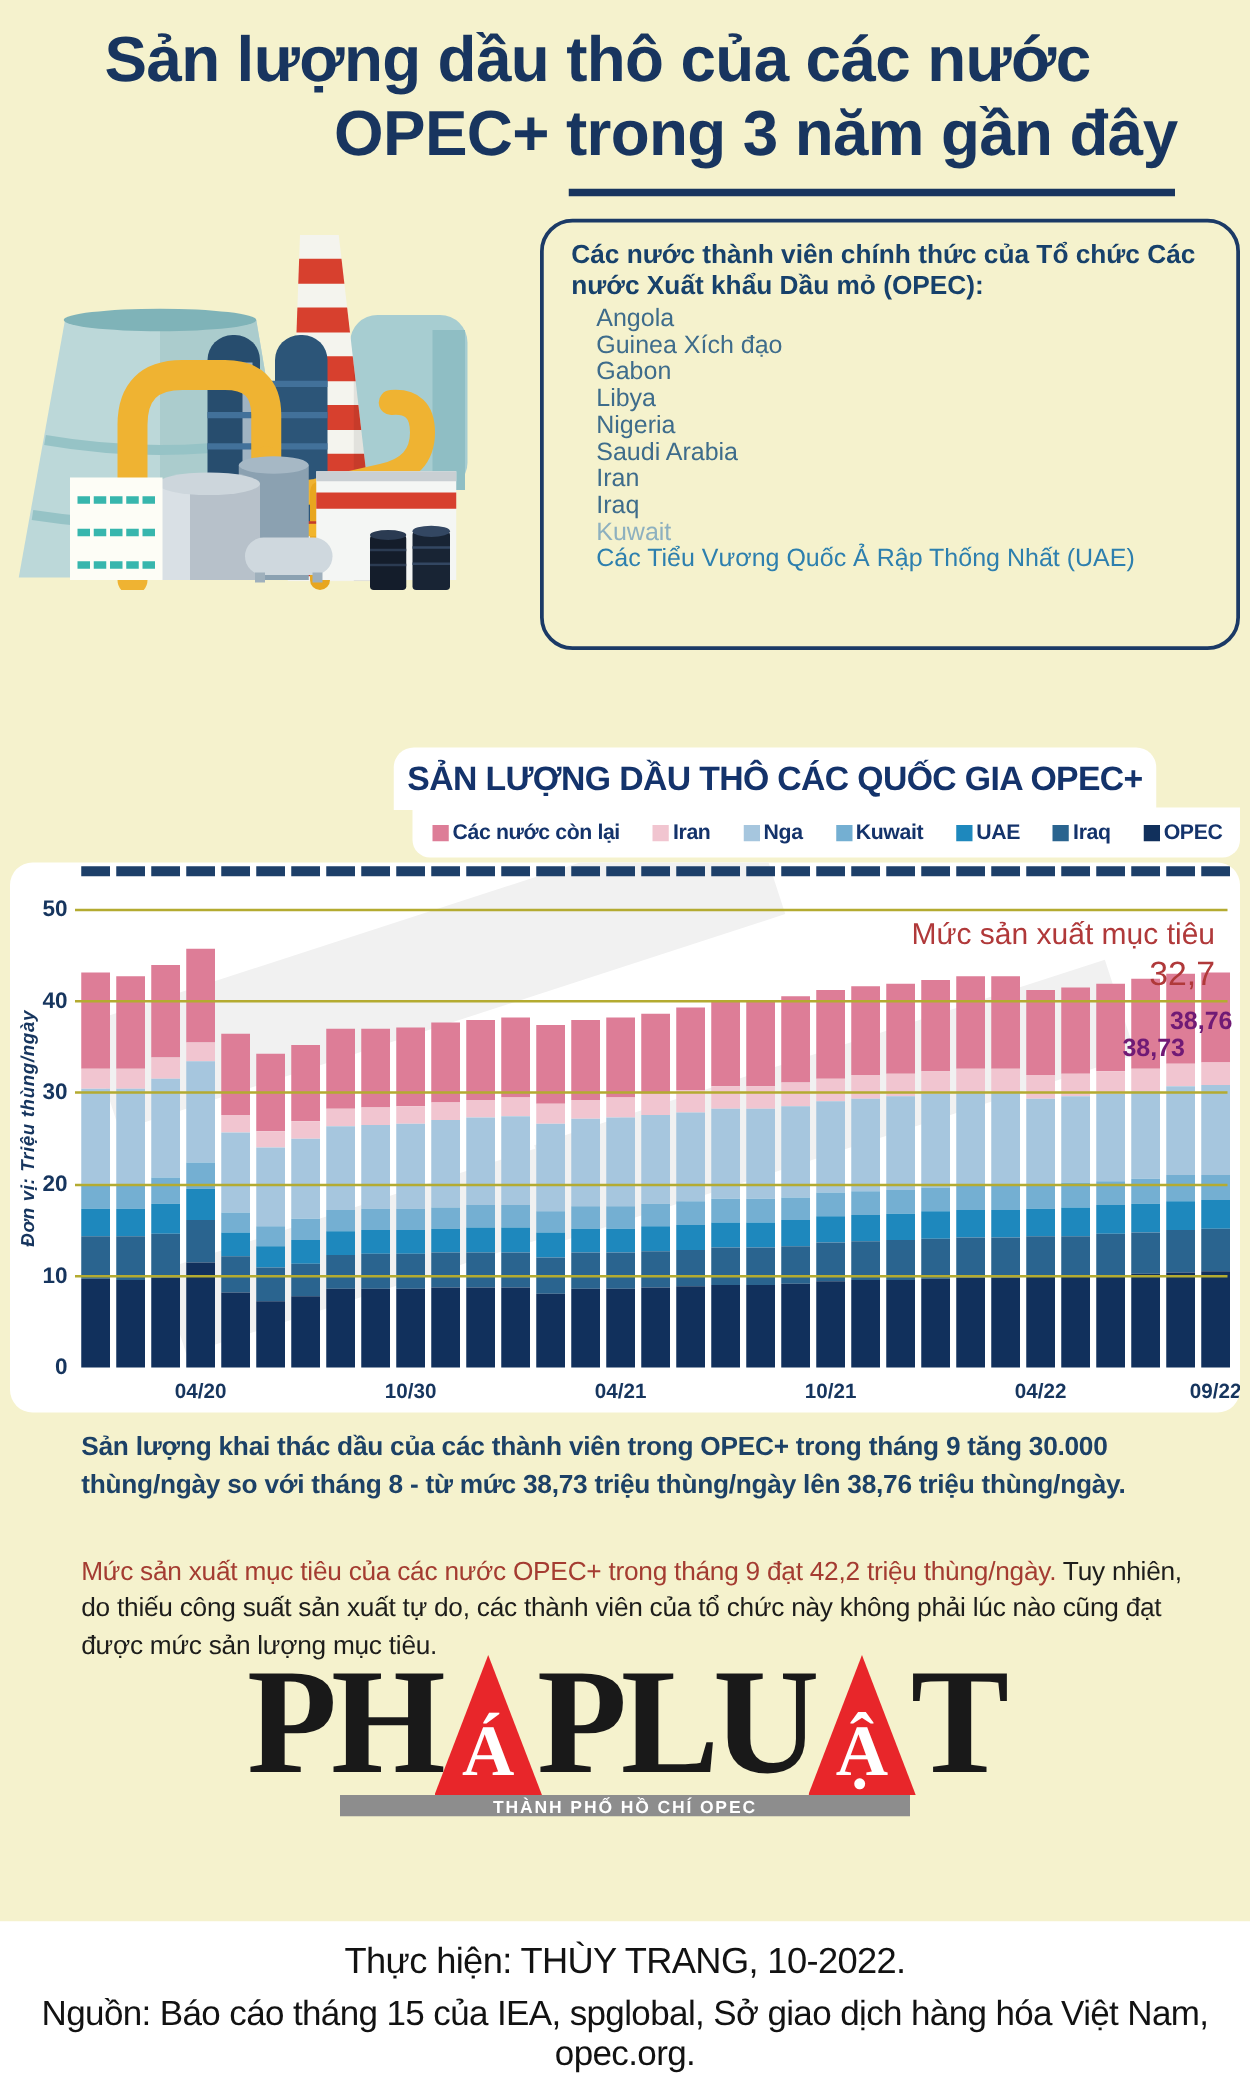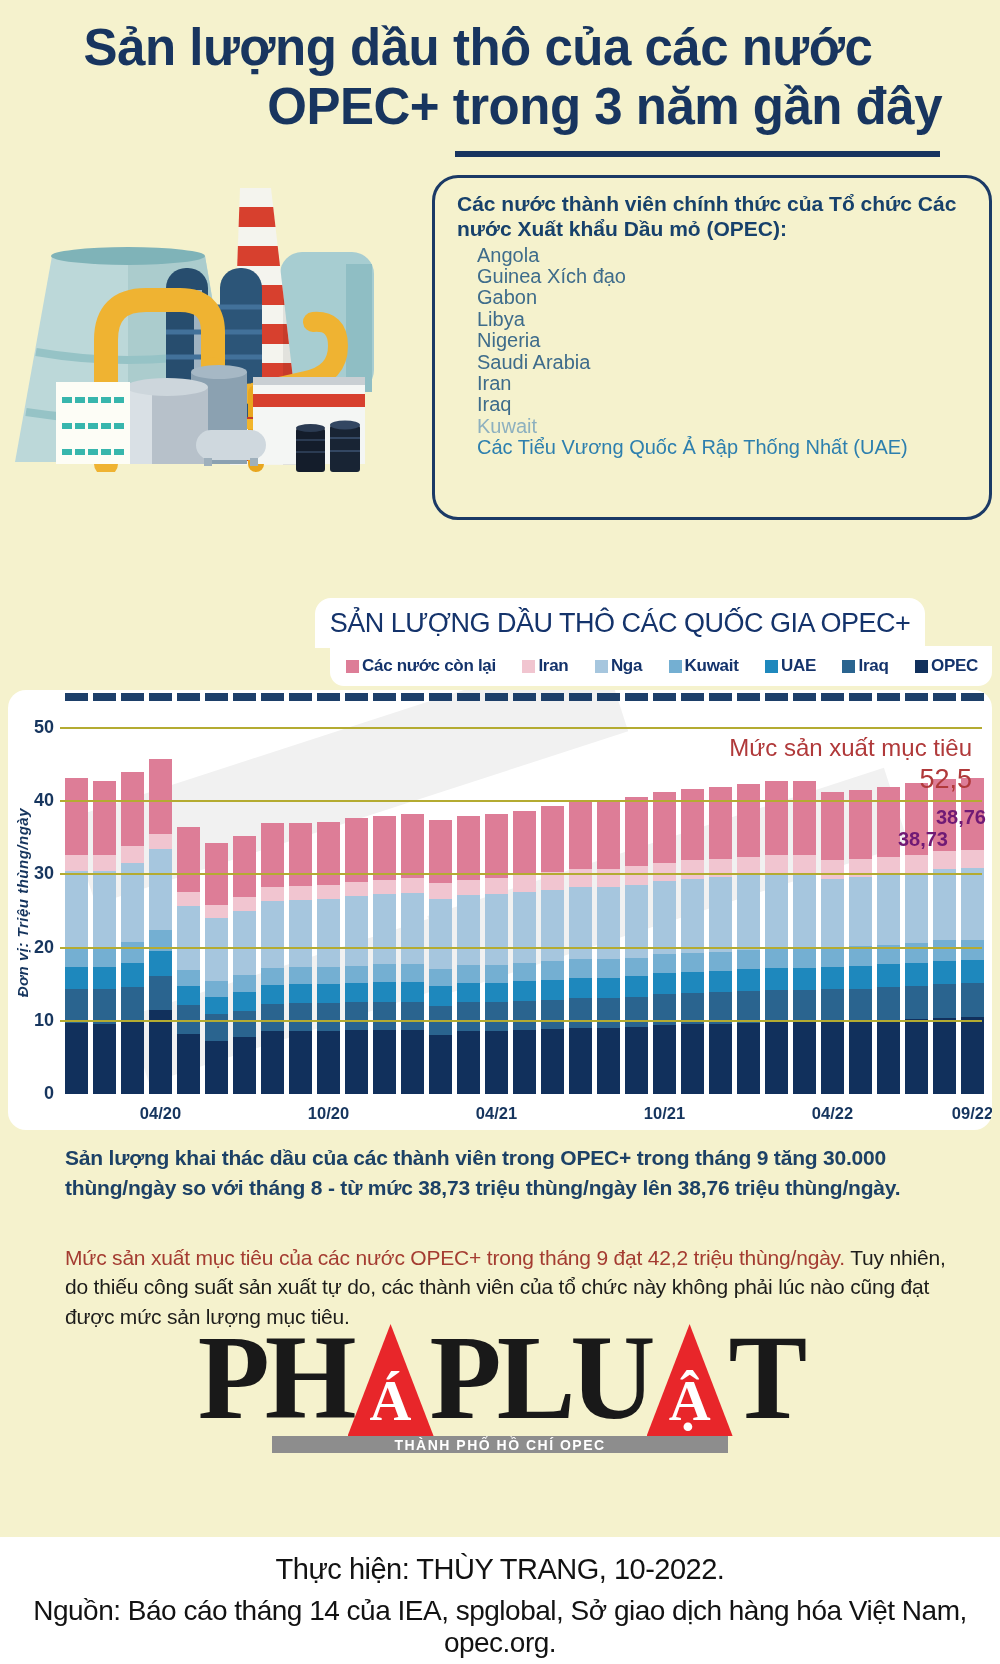--- a/index.html
+++ b/index.html
@@ -14,21 +14,21 @@
   .opec-box{position:absolute;left:432px;top:175px;width:560px;height:345px;border:3px solid #1b3a66;
             border-radius:26px;box-sizing:border-box;padding:14px 10px 0 22px;}
   .opec-box .head{color:#17416b;font-weight:700;font-size:21px;line-height:1.18;}
   .opec-box .members{margin-top:3px;padding-left:20px;}
   .opec-box .member{font-size:20px;line-height:21.4px;color:#3e6c8b;}
   .opec-box .member.light{color:#8db0bf;}
   .opec-box .member.accent{color:#2d7fae;}
   
   .chart-title-card{position:absolute;left:315px;top:598px;width:610px;height:50px;background:#fff;
                     border-radius:16px 16px 0 0;display:flex;align-items:center;justify-content:center;}
-  .chart-title-card .t{color:#14336b;font-weight:400;font-size:27px;letter-spacing:-0.5px;}
+  .chart-title-card .t{color:#14336b;font-weight:700;font-size:27px;letter-spacing:-0.5px;}
   .legend-card{position:absolute;left:330px;top:646px;width:662px;height:40px;background:#fff;
                border-radius:0 0 14px 14px;display:flex;align-items:center;justify-content:space-between;
                padding:0 14px 0 16px;box-sizing:border-box;}
   .legend-item{display:flex;align-items:center;gap:3px;}
   .legend-swatch{width:13px;height:13px;display:inline-block;}
   .legend-label{color:#14336b;font-weight:700;font-size:17px;letter-spacing:-0.3px;}
   
   .chart-card{position:absolute;left:8px;top:690px;width:984px;height:440px;background:#ffffff;
               border-radius:18px;overflow:hidden;}
   .wm{position:absolute;background:#f1f1f1;}
@@ -227,21 +227,21 @@
         <span class="legend-label">OPEC</span>
       </div>
     </div>
 
   <div class="chart-card" id="chartCard">
     <div class="wm" style="left:60px;top:40px;width:560px;height:90px;transform:rotate(-18deg);"></div>
     <div class="wm" style="left:420px;top:150px;width:480px;height:80px;transform:rotate(-18deg);"></div>
     <div class="wm" style="left:120px;top:260px;width:420px;height:70px;transform:rotate(-18deg);"></div>
     <div class="unit-label">Đơn vị: Triệu thùng/ngày</div>
     <div class="ann-red" style="top:44px;right:20px;font-size:24px;">Mức sản xuất mục tiêu</div>
-    <div class="ann-red" style="top:74px;right:20px;font-size:27px;">52,5</div>
+    <div class="ann-red" style="top:74px;right:20px;font-size:27px;">32,7</div>
     <div class="ann-navy" style="top:116px;right:6px;">38,76</div>
     <div class="ann-navy" style="top:138px;right:44px;">38,73</div>
   <div class="bar" style="left: 57px; width: 23px; top: 87.776px; height: 316.224px;">
         <div style="height: 77.592px; background: rgb(221, 125, 151);"></div>
         <div style="height: 15.372px; background: rgb(241, 197, 208);"></div>
         <div style="height: 76.128px; background: rgb(166, 198, 222);"></div>
         <div style="height: 19.764px; background: rgb(116, 175, 210);"></div>
         <div style="height: 21.96px; background: rgb(30, 136, 189);"></div>
         <div style="height: 34.404px; background: rgb(42, 100, 143);"></div>
         <div style="height: 71.004px; background: rgb(17, 48, 92);"></div>
@@ -572,21 +572,21 @@
       <div class="ytick" style="left: 0px; top: 319.8px;">10</div>
       <div class="gridline" style="left: 52px; right: 10px; top: 256.6px;"></div>
       <div class="ytick" style="left: 0px; top: 246.6px;">20</div>
       <div class="gridline" style="left: 52px; right: 10px; top: 183.4px;"></div>
       <div class="ytick" style="left: 0px; top: 173.4px;">30</div>
       <div class="gridline" style="left: 52px; right: 10px; top: 110.2px;"></div>
       <div class="ytick" style="left: 0px; top: 100.2px;">40</div>
       <div class="gridline" style="left: 52px; right: 10px; top: 37px;"></div>
       <div class="ytick" style="left: 0px; top: 27px;">50</div>
       <div class="xlabel" style="left: 152.5px; top: 414px;">04/20</div>
-      <div class="xlabel" style="left: 320.5px; top: 414px;">10/20</div>
+      <div class="xlabel" style="left: 320.5px; top: 414px;">10/30</div>
       <div class="xlabel" style="left: 488.5px; top: 414px;">04/21</div>
       <div class="xlabel" style="left: 656.5px; top: 414px;">10/21</div>
       <div class="xlabel" style="left: 824.5px; top: 414px;">04/22</div>
       <div class="xlabel" style="left: 964.5px; top: 414px;">09/22</div>
     </div>
 
   <div class="para1">Sản lượng khai thác dầu của các thành viên trong OPEC+ trong tháng 9 tăng 30.000 thùng/ngày so với tháng 8 - từ mức 38,73 triệu thùng/ngày lên 38,76 triệu thùng/ngày.</div>
   <div class="para2"><span class="red">Mức sản xuất mục tiêu của các nước OPEC+ trong tháng 9 đạt 42,2 triệu thùng/ngày.</span><span> Tuy nhiên, do thiếu công suất sản xuất tự do, các thành viên của tổ chức này không phải lúc nào cũng đạt được mức sản lượng mục tiêu.</span></div>
 
   <div class="logo">
@@ -604,15 +604,15 @@
         </span>
         <span class="logo-serif">T</span>
       </div>
     <div class="logo-bar">
       <span>THÀNH PHỐ HỒ CHÍ OPEC</span>
     </div>
   </div>
 
   <div class="footer">
     <div class="c1">Thực hiện:  THÙY TRANG, 10-2022.</div>
-    <div class="c2">Nguồn: Báo cáo tháng 14 của IEA, spglobal, Sở giao dịch hàng hóa Việt Nam, opec.org.</div>
+    <div class="c2">Nguồn: Báo cáo tháng 15 của IEA, spglobal, Sở giao dịch hàng hóa Việt Nam, opec.org.</div>
   </div>
 </div>
 
 </body></html>

